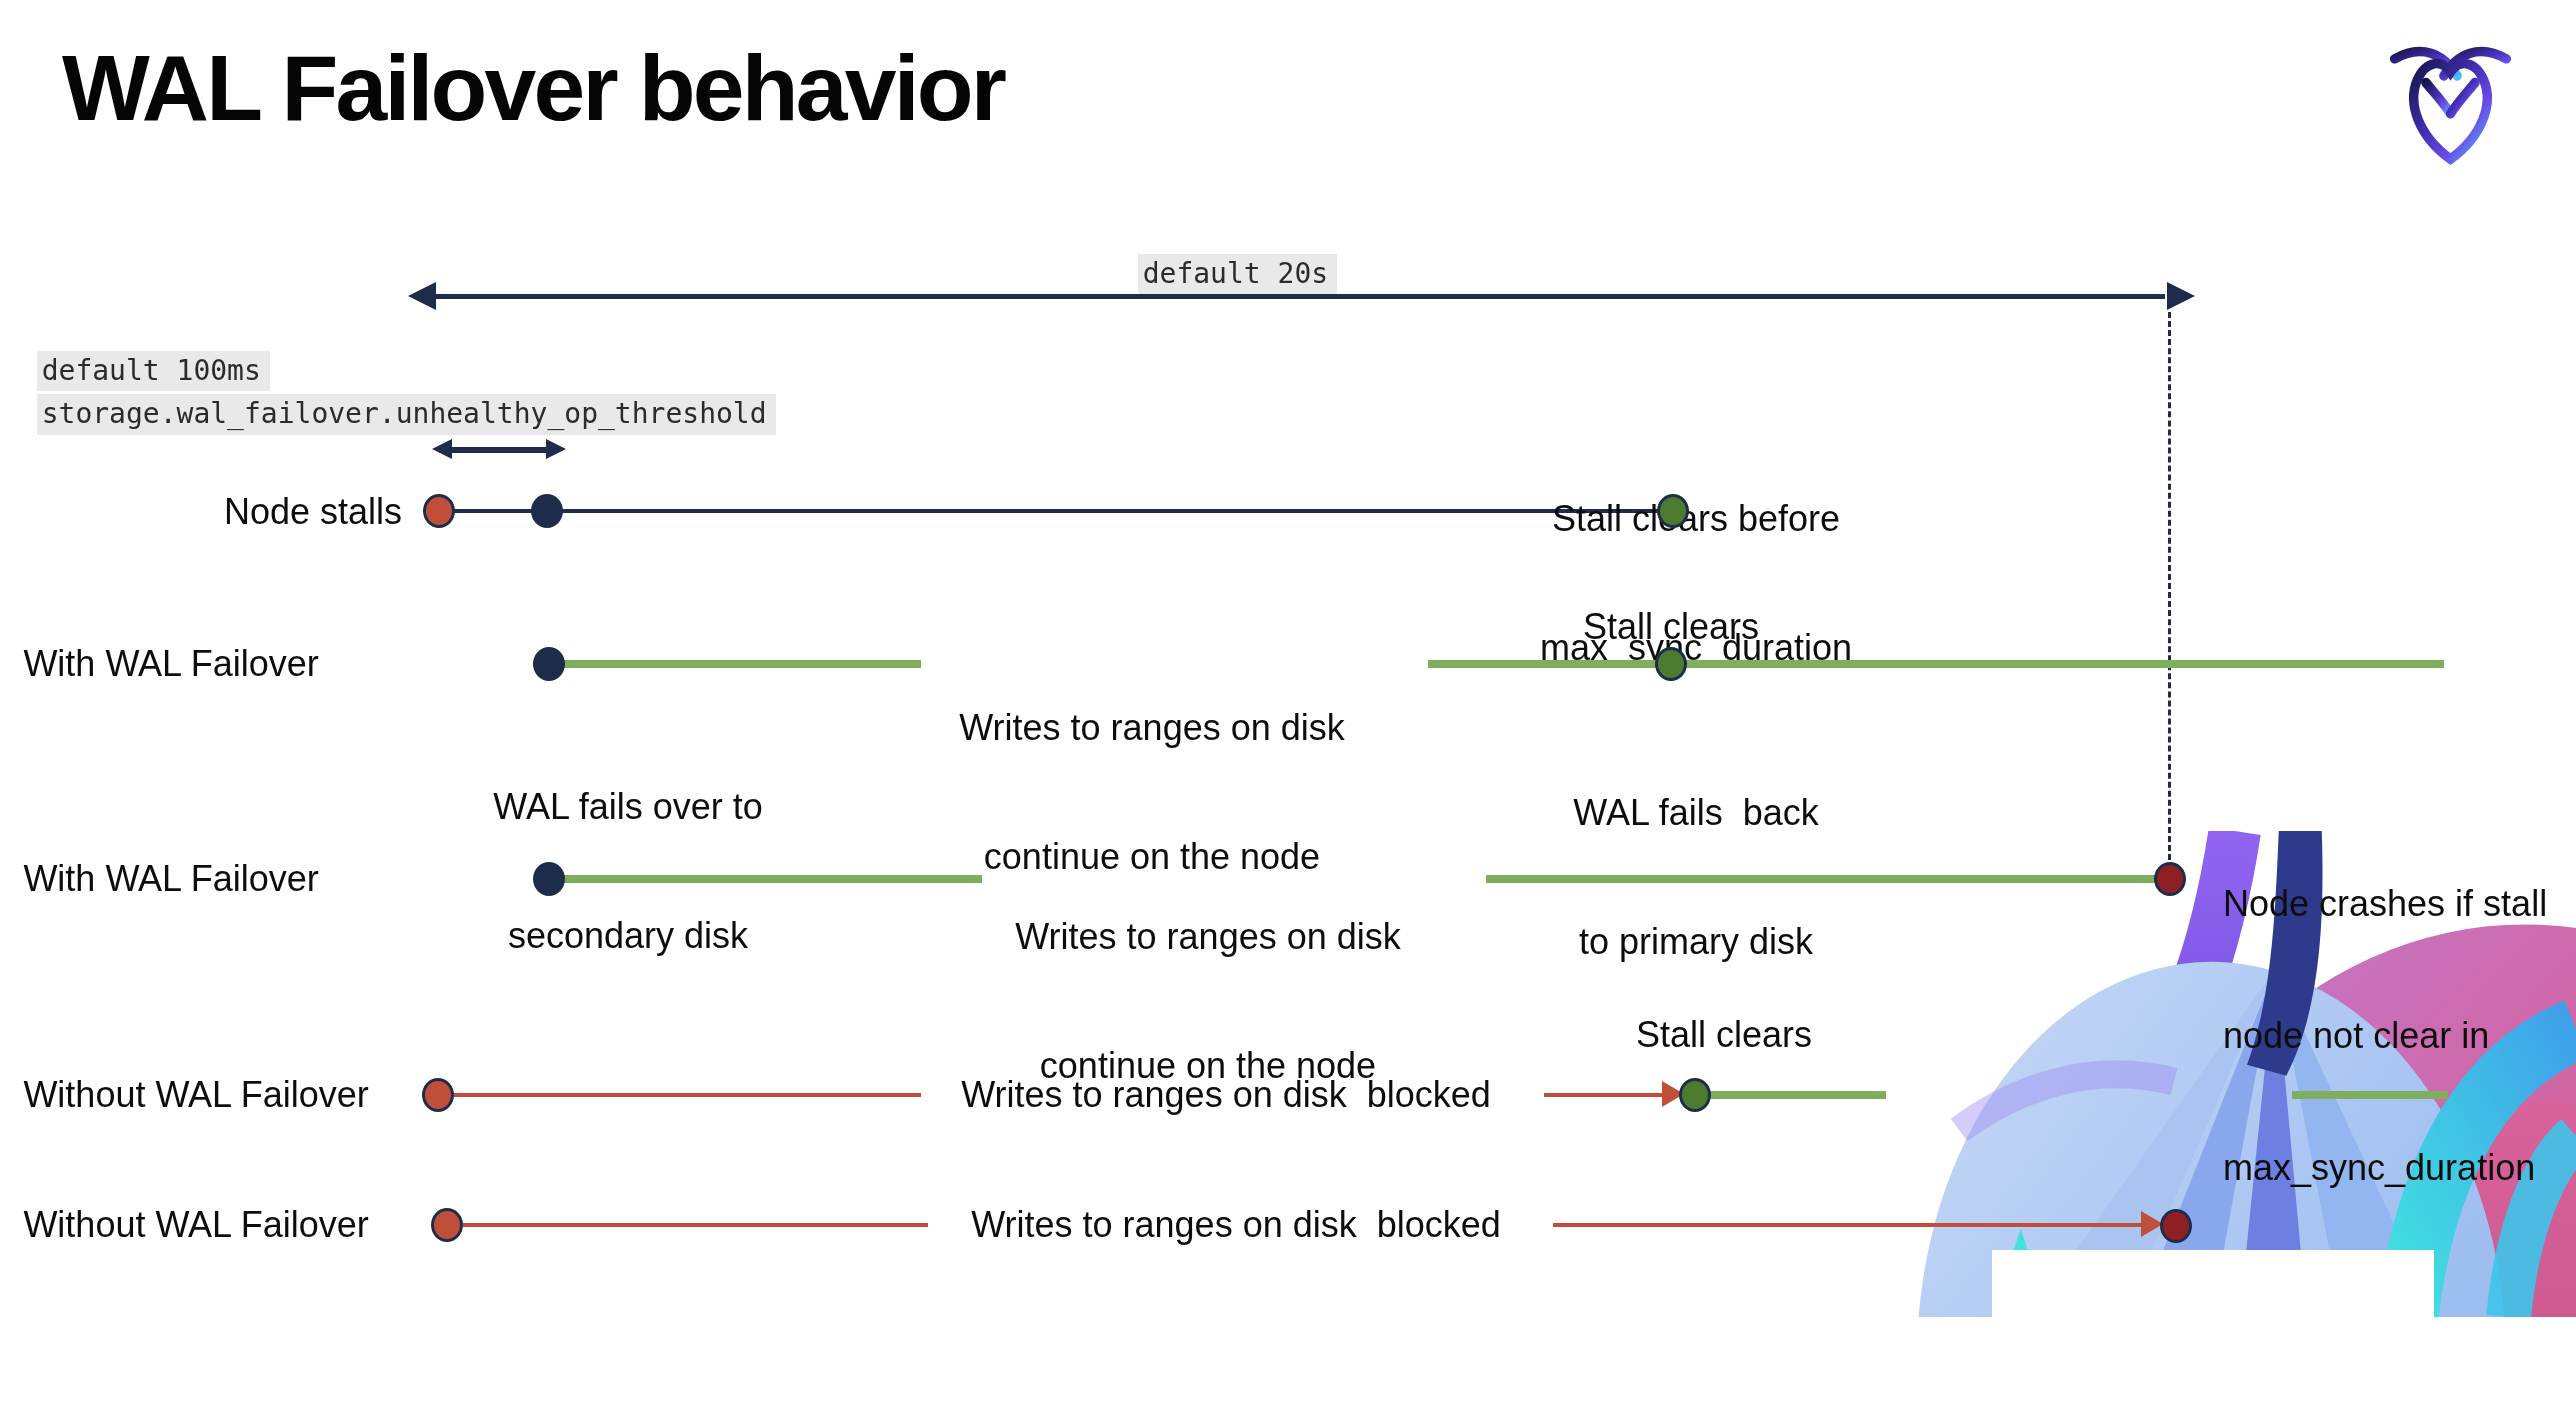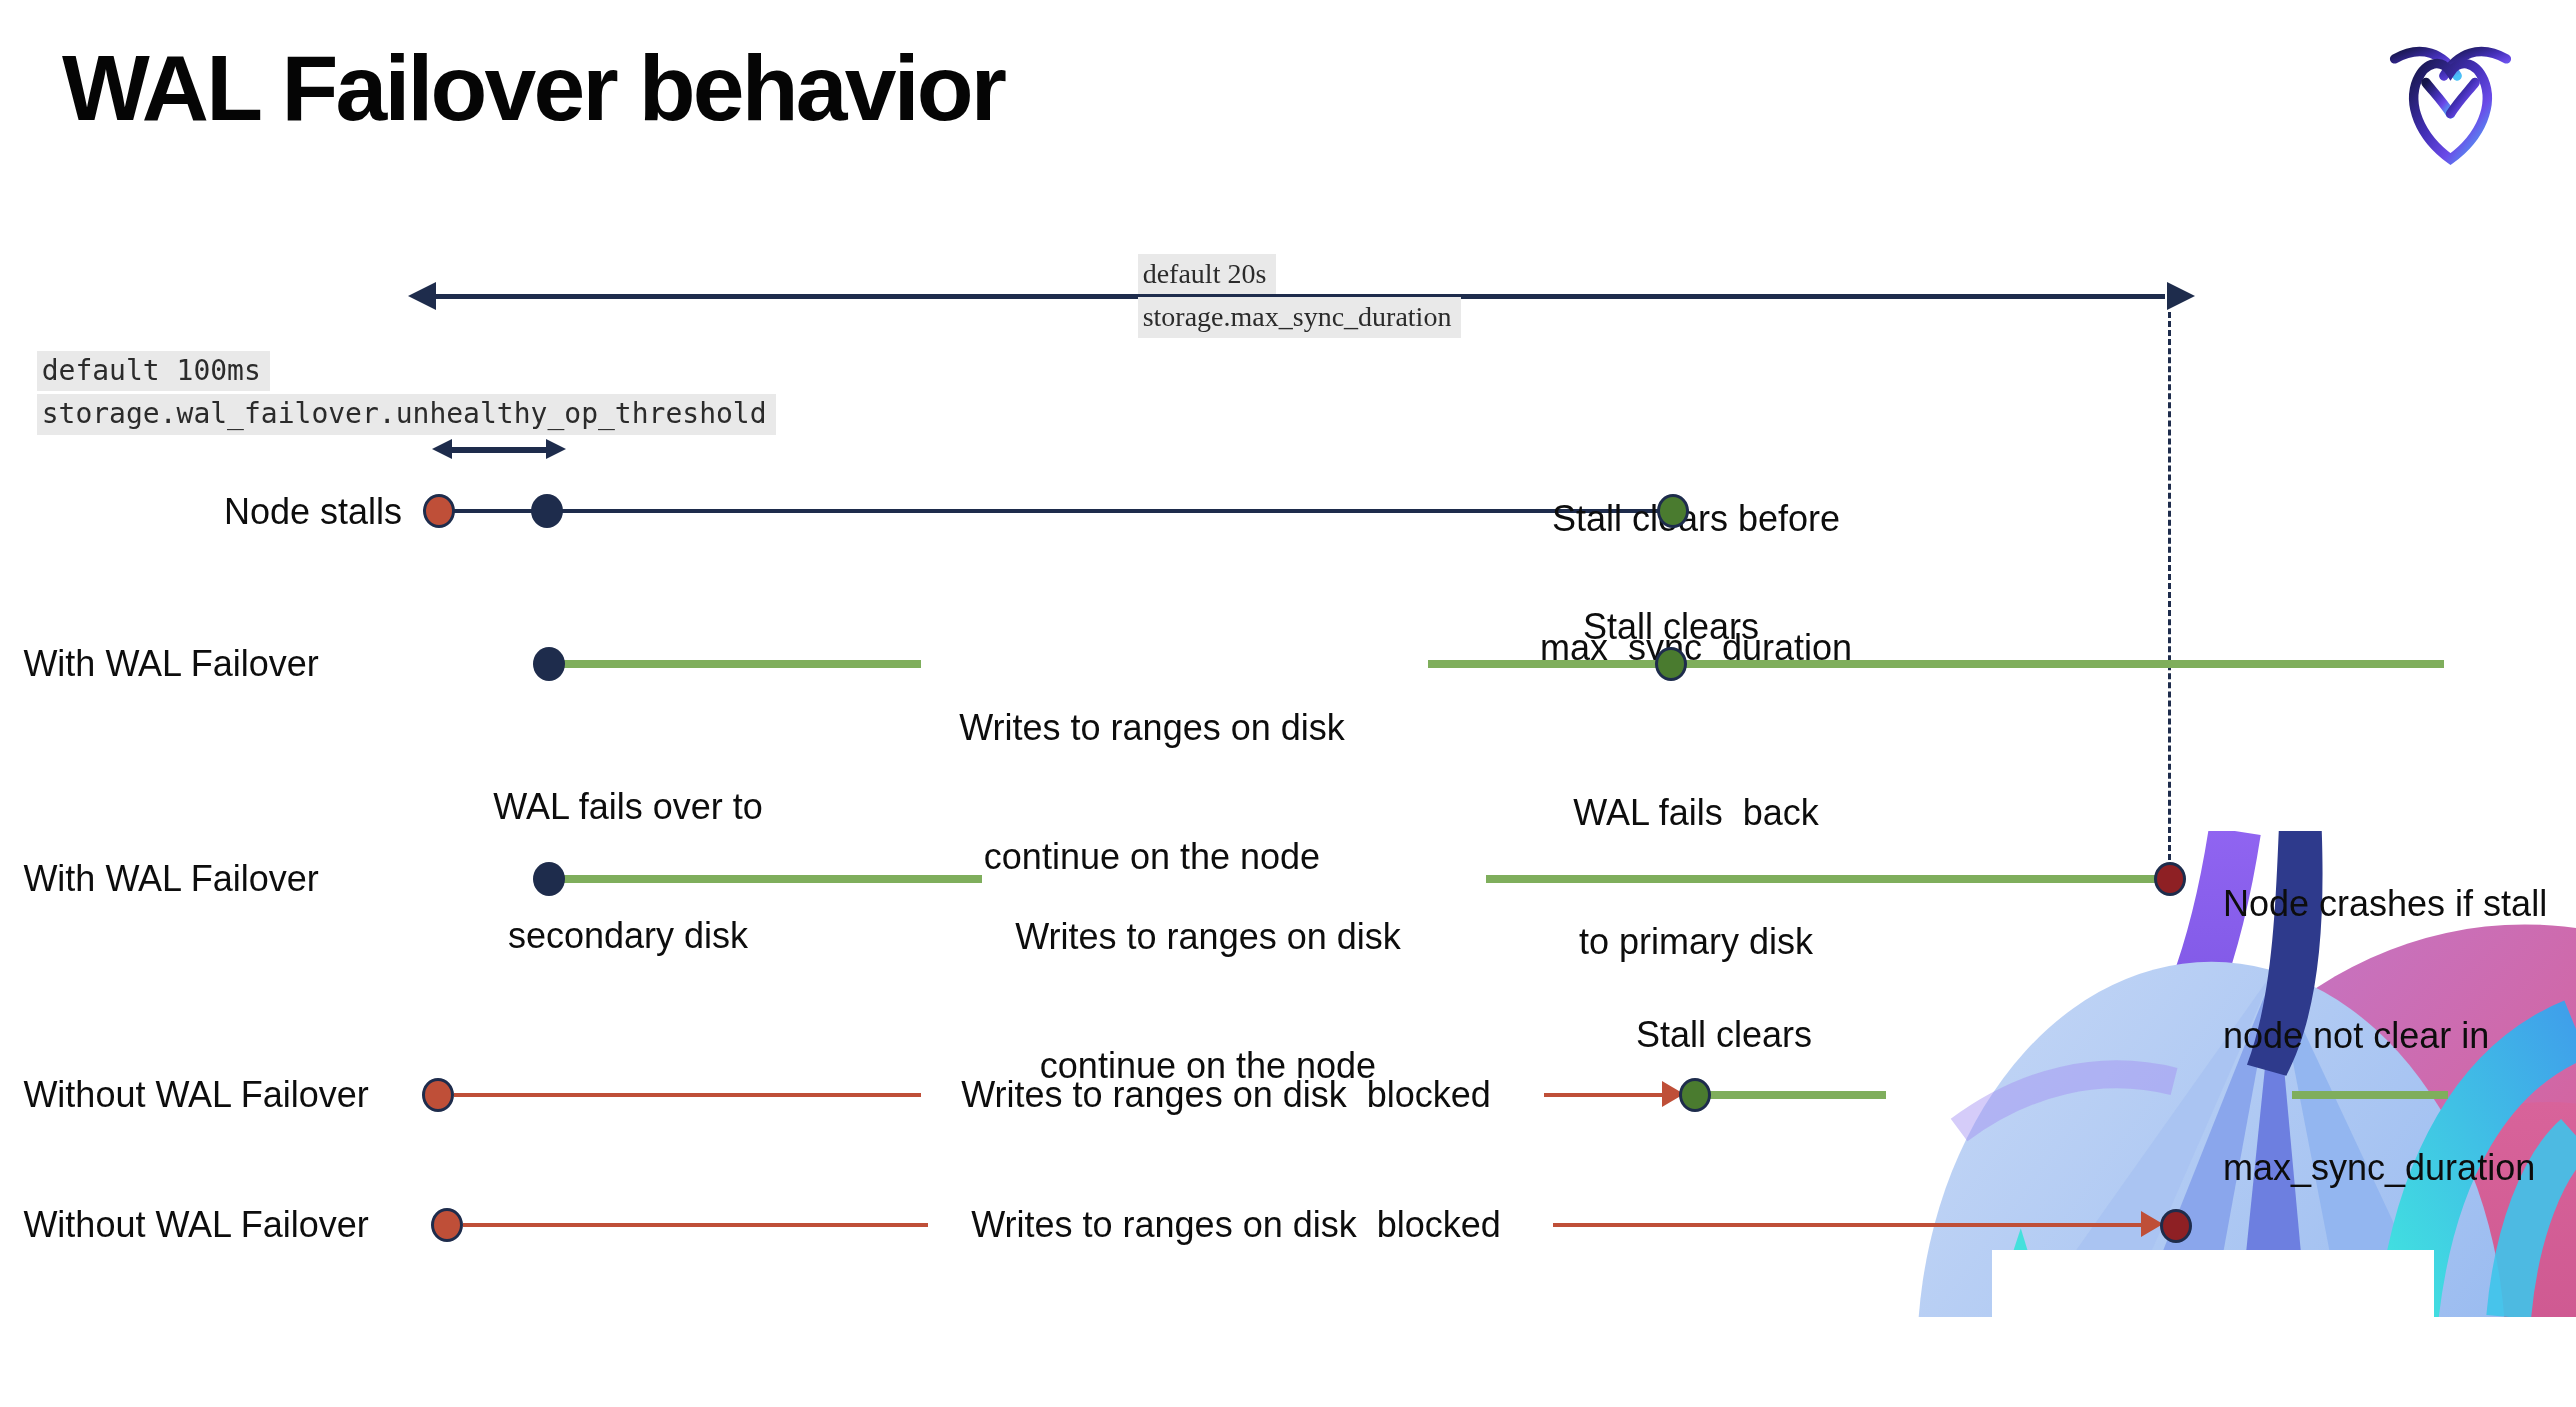--- a/index.html
+++ b/index.html
@@ -102,23 +102,22 @@
       <path d="M 65 132 C 32 108 19 74 30 48 C 39 28 56 26 65 40 C 74 26 91 28 100 48 C 111 74 98 108 65 132 Z"></path>
       <path d="M 65 128 L 65 84"></path>
       <path d="M 65 84 C 56 70 46 60 39 51"></path>
       <path d="M 65 84 C 74 70 84 60 91 51"></path>
     </g>
   </svg>
 
   <div class="hline arrowline diag" style="left:434px;top:294px;width:1731px;"></div>
   <div class="tri navy-l" style="left:408px;top:282px;"></div>
   <div class="tri navy-r" style="left:2167px;top:282px;"></div>
-  <div class="code" style="left:1138px;top:254px;font-family:Liberation Serif, serif;">
+  <div class="code" style="left:1138px;top:254px;">
     <span>default 20s</span>
-    <span>storage.max_sync_duration</span>
   </div>
 
   <div class="code" style="left:37px;top:351px;text-align:right;">
     <span>default 100ms</span>
     <span>storage.wal_failover.unhealthy_op_threshold</span>
   </div>
   <div class="hline diag" style="left:451px;top:447px;width:97px;height:5.6px;background:#1e2c4c;"></div>
   <div class="tri navy-sl" style="left:432px;top:439px;"></div>
   <div class="tri navy-sr" style="left:546px;top:439px;"></div>
 

